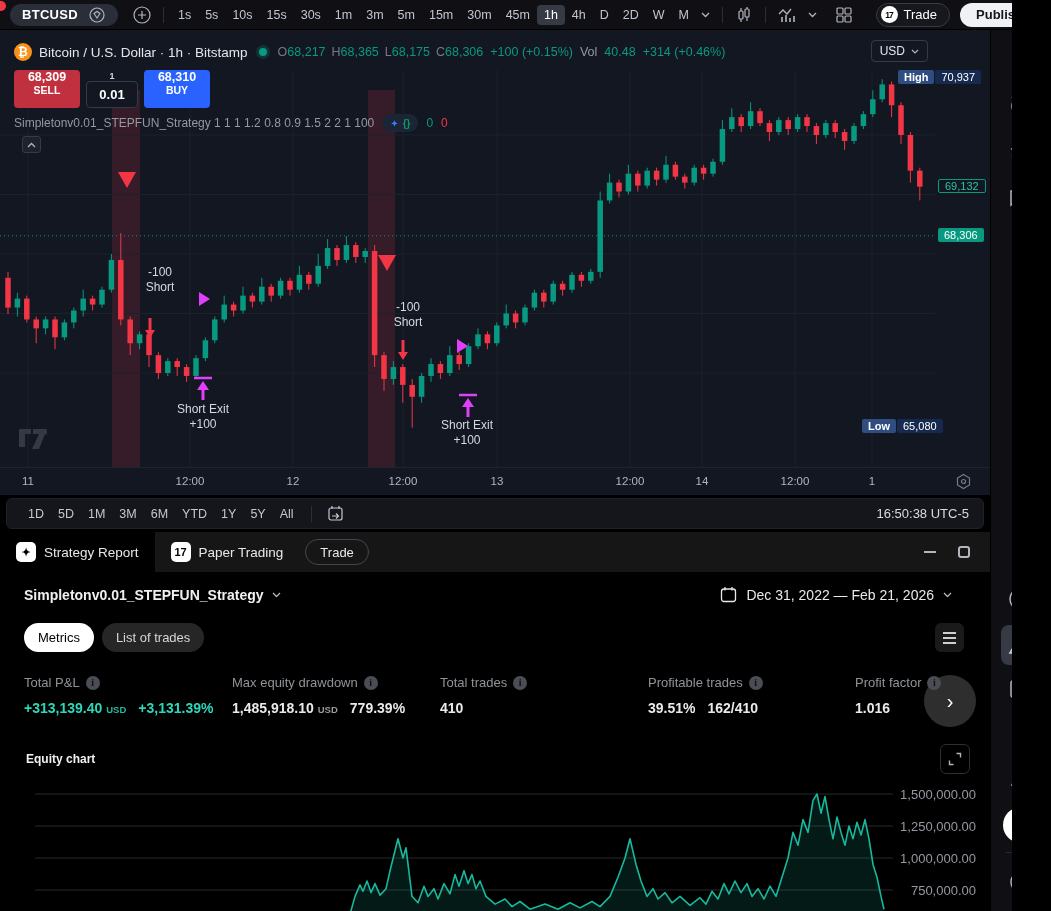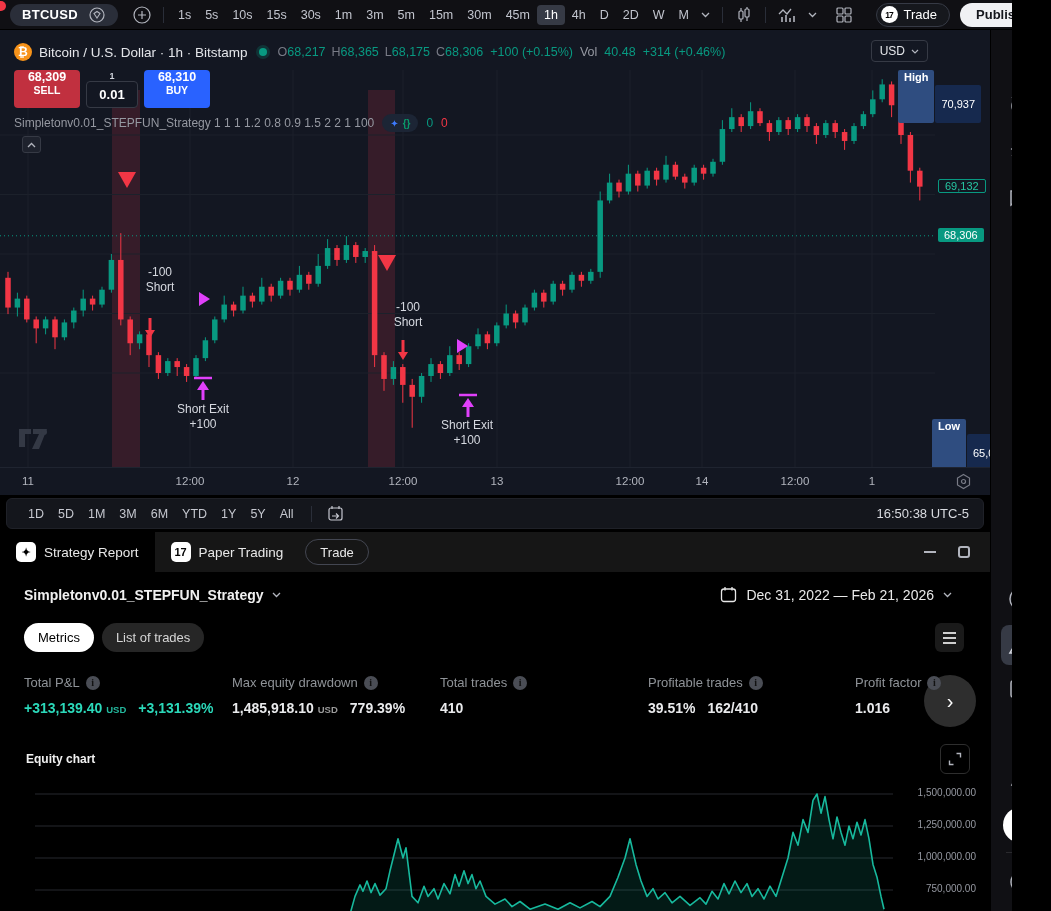--- a/index.html
+++ b/index.html
@@ -22,21 +22,21 @@
   .trade-pill span.lbl { color:#fff; font-size:13px; }
   .publish-pill { background:#f0f1f4; color:#14161c; font-size:13px; font-weight:bold; border-radius:13px; height:24px; display:flex; align-items:center; padding:0 16px; cursor:pointer; }
 
   
   #chart-area { position:absolute; left:0; top:30px; width:990px; height:465px; background:#131722; overflow:hidden; }
   #price-svg { position:absolute; left:0; top:0; width:990px; height:437px; }
   #axis-col { position:absolute; left:935px; top:0; width:55px; height:437px; border-left:1px solid #1f2430; }
   .axis-label { position:absolute; left:8px; font-size:11px; color:#b2b5be; }
   .badge-pair { position:absolute; display:flex; gap:1px; font-size:11px; z-index:5; }
   .badge-prefix { background:#2f4d80; color:#fff; padding:1px 6px; border-radius:2px; font-weight:bold; }
-  .badge-val { background:#16294e; color:#fff; padding:13px 6px; border-radius:2px;margin-top:15px; }
+  .badge-val { background:#16294e; color:#fff; padding:1px 6px; border-radius:2px; }
   .badge-current { position:absolute; left:938px; background:#089981; color:#fff; font-size:11px; padding:1px 6px; border-radius:2px; z-index:6; }
   .badge-outline { position:absolute; left:938px; background:#131722; border:1px solid #089981; color:#26c6a2; font-size:11px; padding:0 6px; border-radius:2px; z-index:6; }
 
   #legend-row { position:absolute; left:14px; top:13px; display:flex; align-items:center; gap:7px; font-size:13.5px; z-index:10; }
   .btc-ic { width:18px; height:18px; border-radius:50%; background:#f7931a; color:#fff; font-size:12px; font-weight:bold; display:flex; align-items:center; justify-content:center; }
   .pair-title { color:#e4e6ea; }
   .mkt-dot { width:8px; height:8px; border-radius:50%; background:#089981; box-shadow:0 0 0 3px rgba(8,153,129,.22); margin:0 4px; }
   .ohlc { display:flex; gap:6px; font-size:12.5px; }
   .ohlc .k { color:#787b86; }
   .ohlc .v { color:#089981; }
@@ -106,21 +106,21 @@
   .m-value { margin-top:10px; font-size:14px; font-weight:bold; color:#e9eaec; display:flex; align-items:baseline; gap:4px; }
   .vp-pos { color:#2bd9ba; }
   .vp-unit { font-size:9.5px; font-weight:bold; color:#9a9a9a; }
   .vp-unit-pos { font-size:9.5px; font-weight:bold; color:#2bd9ba; opacity:.85; }
   .vp-gap { margin-left:8px; }
   #next-btn { position:absolute; right:14px; top:0; width:52px; height:52px; border-radius:50%; background:#2e2e2e; color:#fff; font-size:20px; display:flex; align-items:center; justify-content:center; cursor:pointer; box-shadow:-14px 0 18px rgba(0,0,0,.65); }
 
   #equity-title { position:absolute; left:26px; top:220px; font-size:12px; font-weight:bold; color:#f0f0f0; }
   #expand-btn { position:absolute; right:20px; top:212px; width:30px; height:30px; border:1px solid #2e2e2e; border-radius:6px; display:flex; align-items:center; justify-content:center; cursor:pointer; }
   #equity-svg { position:absolute; left:0; top:239px; width:990px; height:140px; }
-  .eq-label { position:absolute; right:14px; font-size:10px; color:#9598a1; }
+  .eq-label { position:absolute; right:14px; font-size:13px; color:#9598a1; }
 
   
   #sidebar { position:absolute; left:990px; top:30px; width:61px; height:881px; background:#101014; border-left:1px solid #000; z-index:30; }
   .sb-item { position:absolute; left:50%; transform:translateX(-50%); width:40px; height:40px; display:flex; align-items:center; justify-content:center; cursor:pointer; color:#b2b5be; }
   .sb-item.active { background:#363a45; border-radius:8px; }
   .sb-badge { position:absolute; top:-4px; right:-6px; min-width:16px; height:16px; border-radius:8px; background:#f23645; color:#fff; font-size:10px; font-weight:bold; display:flex; align-items:center; justify-content:center; padding:0 4px; }
   .apps-circle { width:36px; height:36px; border-radius:50%; background:#fff; display:flex; align-items:center; justify-content:center; }
   #sb-divider { position:absolute; left:15px; top:822px; width:30px; height:1px; background:#2a2a2e; }
 </style>
 </head>
@@ -531,21 +531,21 @@
         <div>+100</div>
       </div>
       <div class="trade-note" style="left: 467px; top: 388px;">
         <div>Short Exit</div>
         <div>+100</div>
       </div>
       <div class="badge-pair" style="left: 898px; top: 40.2485px;">
         <div class="badge-prefix">High</div>
         <div class="badge-val">70,937</div>
       </div>
-      <div class="badge-pair" style="left: 932px; top: 388.74px;">
+      <div class="badge-pair" style="left: 862px; top: 388.74px;">
         <div class="badge-prefix">Low</div>
         <div class="badge-val">65,080</div>
       </div>
       <div class="badge-current" style="top: 197.793px;">68,306</div>
       <div class="badge-outline" style="top: 148.646px;">69,132</div>
     </div>
 
   <div id="range-bar">
     <div id="range-card">
       <div id="rng-list" style="display:flex;align-items:center;">

